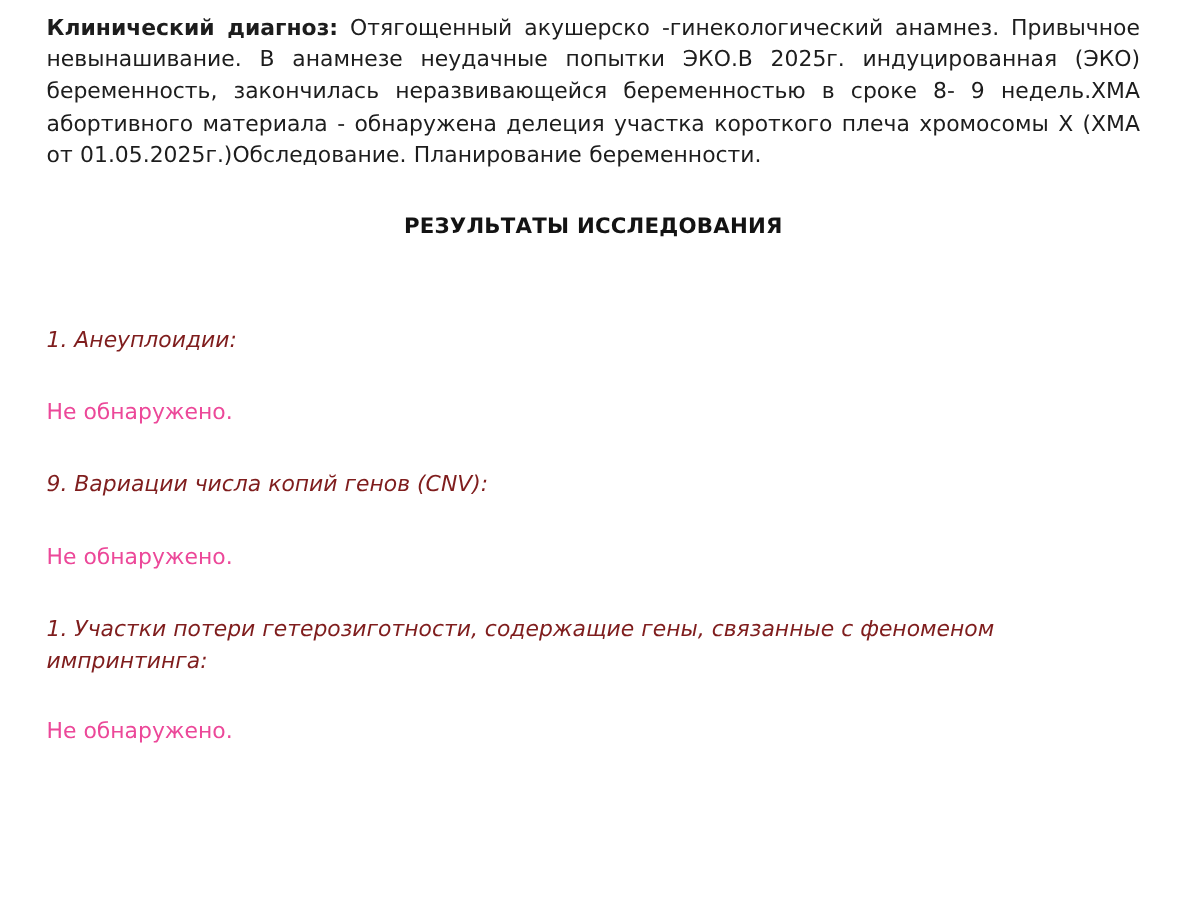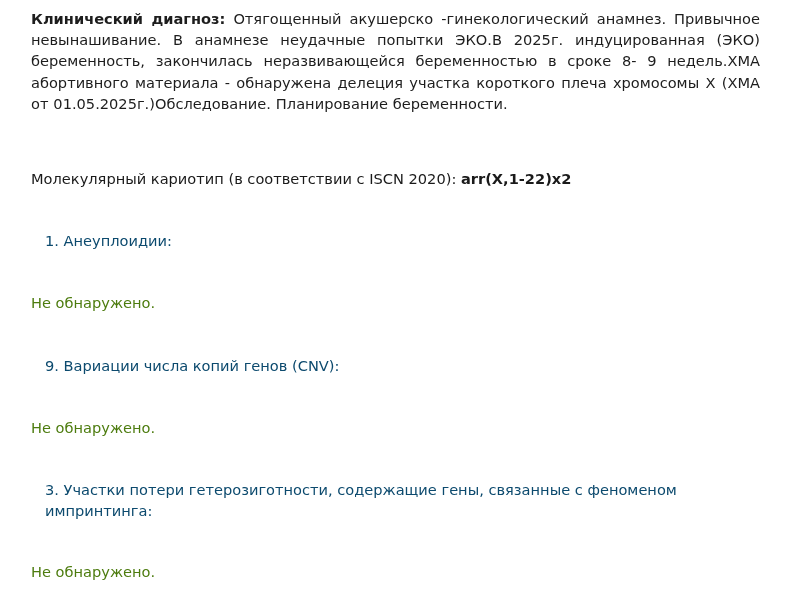--- a/index.html
+++ b/index.html
@@ -62,74 +62,75 @@
   .karyotype-line {
     margin: 0;
     font-size: 14.6px;
     line-height: 21.2px;
   }
   .karyotype-value {
     font-weight: bold;
   }
 
   .item-title {
-    margin: 14px;
+    margin: 0;
+    font-style: italic;
     font-size: 14.6px;
     line-height: 21.2px;
-    color: #0c4a6e;
+    color: #7f1d1d;
   }
 
   .result-line {
     margin: 0;
     font-size: 14.6px;
     line-height: 21.2px;
-    color: #4d7c0f;
+    color: #ec4899;
   }
 
   
   .gap-heading-top   { height: 27px; }
   .gap-heading-bot   { height: 27px; }
   .gap-block         { height: 27px; }
   .gap-block-small   { height: 26px; }
   .gap-large         { height: 54px; }
 </style>
 </head>
 <body>
 
 <div class="page">
   <div class="doc-body">
 
     <p class="para para-justified"><span class="lead-bold">Клинический диагноз:</span><span> Отягощенный акушерско -гинекологический анамнез. Привычное невынашивание. В анамнезе неудачные попытки ЭКО.В 2025г. индуцированная (ЭКО) беременность, закончилась неразвивающейся беременностью в сроке 8- 9 недель.ХМА абортивного материала - обнаружена делеция участка короткого плеча хромосомы X (ХМА от 01.05.2025г.)Обследование. Планирование беременности.</span></p>
 
     <div class="gap-heading-top"></div>
 
+    <p class="section-heading">РЕЗУЛЬТАТЫ ИССЛЕДОВАНИЯ</p>
 
     <div class="gap-heading-bot"></div>
 
-    <p class="karyotype-line"><span>Молекулярный кариотип (в соответствии с ISCN 2020): </span><span class="karyotype-value">arr(X,1-22)x2</span></p>
 
     <div class="gap-block"></div>
 
     <p class="item-title">1. Анеуплоидии:</p>
 
     <div class="gap-block"></div>
 
     <p class="result-line">Не обнаружено.</p>
 
     <div class="gap-block"></div>
 
     <p class="item-title">9. Вариации числа копий генов (CNV):</p>
 
     <div class="gap-block"></div>
 
     <p class="result-line">Не обнаружено.</p>
 
     <div class="gap-block"></div>
 
-    <p class="item-title">3. Участки потери гетерозиготности, содержащие гены, связанные с феноменом импринтинга:</p>
+    <p class="item-title">1. Участки потери гетерозиготности, содержащие гены, связанные с феноменом импринтинга:</p>
 
     <div class="gap-block-small"></div>
 
     <p class="result-line">Не обнаружено.</p>
 
     <div class="gap-block"></div>
 
 
     <div class="gap-large"></div>
 

